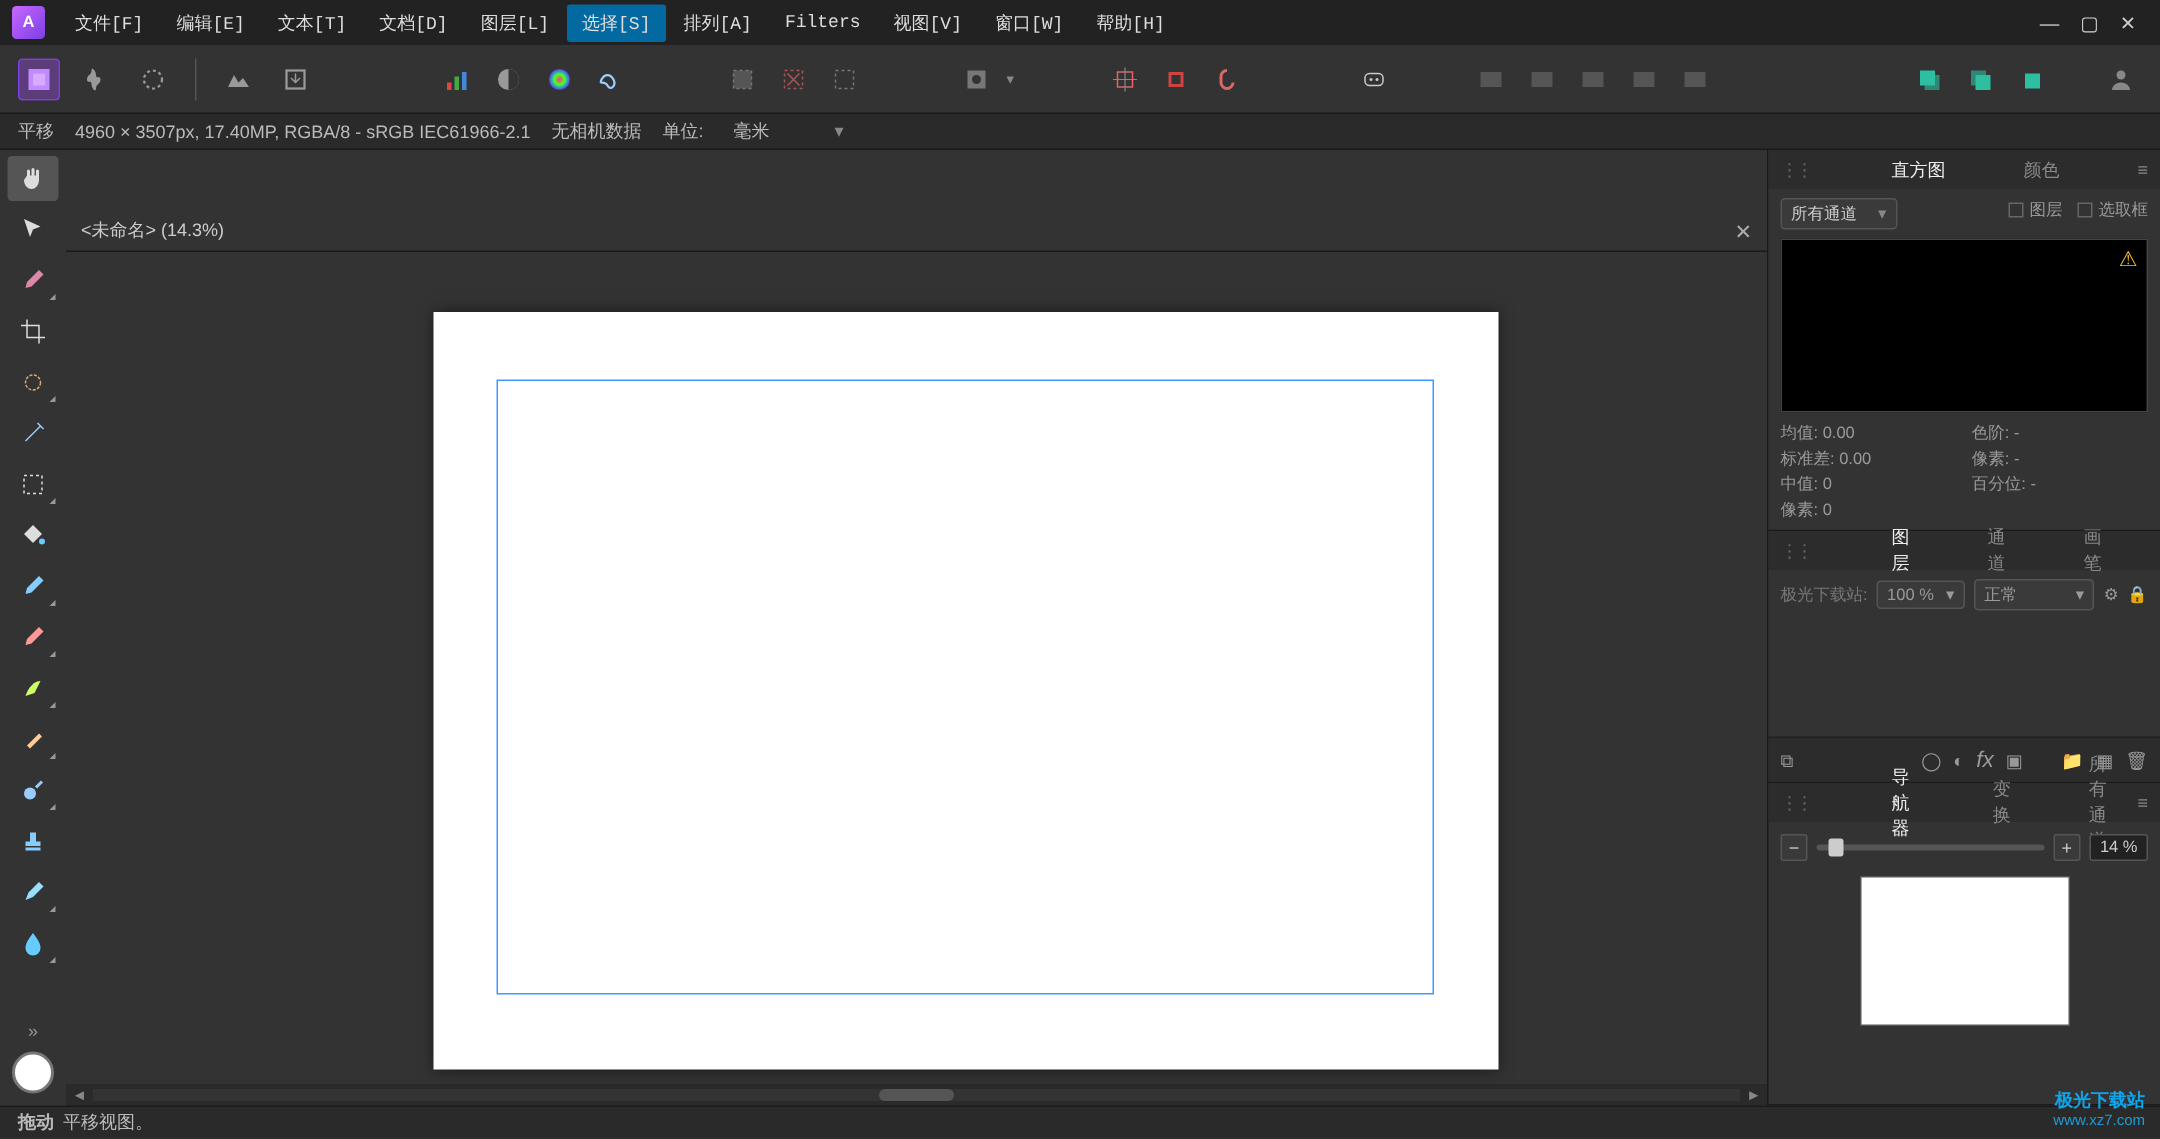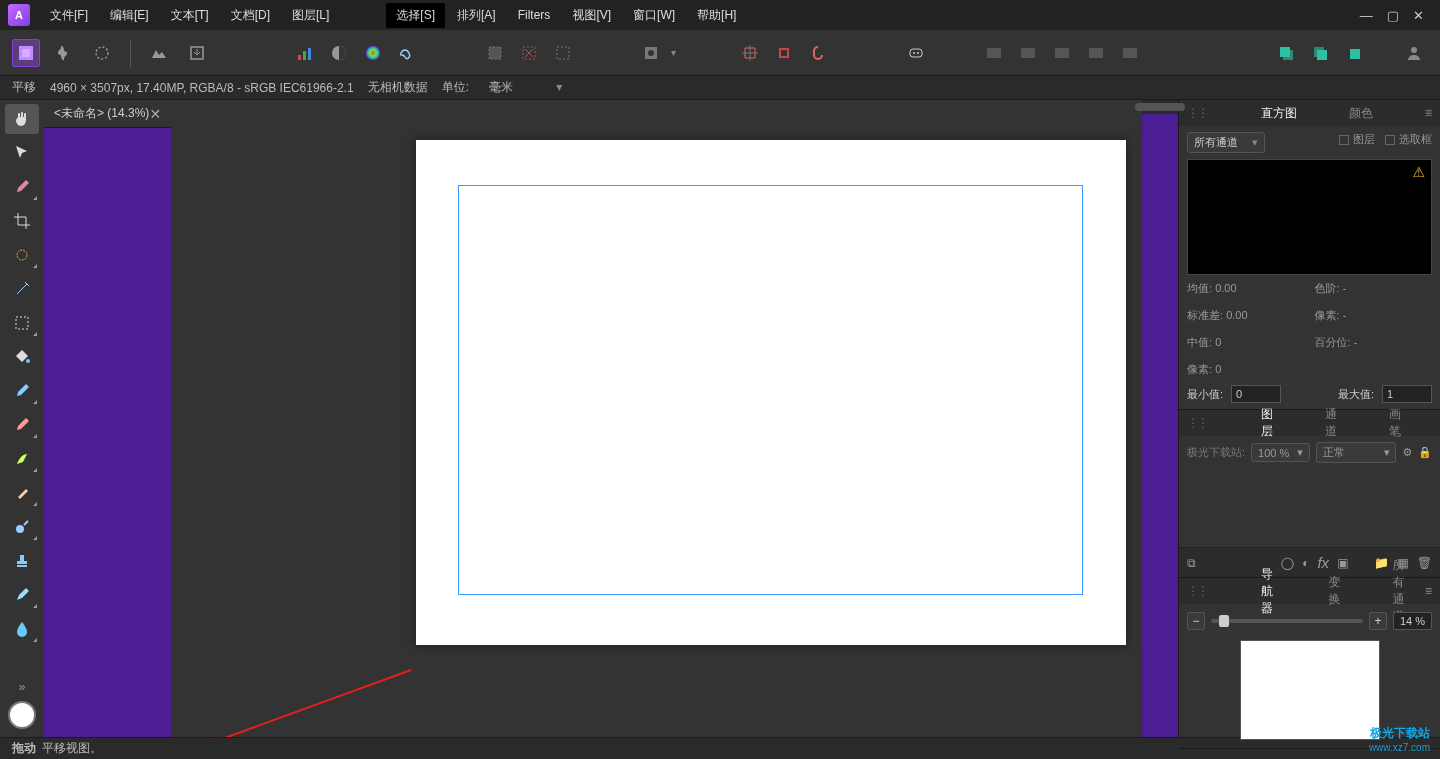--- a/index.html
+++ b/index.html
@@ -1,20 +1,20 @@
 <!DOCTYPE html>
 <html><head>
 <meta charset="utf-8">
 <style>
 * { margin: 0; padding: 0; box-sizing: border-box; font-family: "Microsoft YaHei", sans-serif; }
 body { background: #333333; color: #ccc; font-size: 12px; width: 1440px; height: 759px; overflow: hidden; position: relative; }
 .menubar { height: 30px; background: #222222; display: flex; align-items: center; padding: 0 8px; gap: 2px; }
 .app-icon { width: 22px; height: 22px; background: linear-gradient(135deg,#c968ff,#7b3fe4); border-radius: 3px; margin-right: 8px; display:flex;align-items:center;justify-content:center;color:#fff;font-weight:bold;font-size:11px;}
-.menu-item { padding: 4px 10px; cursor: pointer; color: #ddd; border-radius: 2px; }
-.menu-item.active { background: #000000; margin-left: 45px; }
+.menu-item { padding: 4px 10px; cursor: pointer; color: #ddd; border-radius: 2px; font-family: Liberation Mono, monospace; }
+.menu-item.active { background: #0369a1; }
 .window-controls { margin-left: auto; display: flex; gap: 14px; padding-right: 8px; color: #ccc; }
 .window-controls span { cursor: pointer; font-size: 13px; }
 
 .top-toolbar { height: 46px; background: #333; display: flex; align-items: center; padding: 0 12px; gap: 10px; border-bottom: 1px solid #1a1a1a; }
 .tb-btn { width: 28px; height: 28px; display:flex; align-items:center; justify-content:center; border-radius:3px; cursor:pointer; }
 .tb-btn.active { background: #5a3d7a; box-shadow: inset 0 0 0 1px #7b3fe4; }
 .tb-sep { width:1px; height:28px; background:#555; margin:0 4px; }
 .tb-group { display:flex; gap:6px; align-items:center; }
 
 .info-bar { height: 24px; background: #2a2a2a; display:flex; align-items:center; padding:0 12px; gap:14px; color:#bbb; font-size:12px; border-bottom:1px solid #1a1a1a;}
@@ -22,21 +22,21 @@
 
 .body-area { display:flex; height: calc(759px - 30px - 46px - 24px - 22px); }
 .status-bar { height:22px; background:#2a2a2a; display:flex; align-items:center; padding:0 12px; color:#bbb; font-size:12px; gap:6px; border-top:1px solid #1a1a1a;}
 
 .tool-panel { width:44px; background:#333; display:flex; flex-direction:column; align-items:center; padding-top:4px; gap:4px; }
 .tool-btn { width:34px; height:30px; display:flex; align-items:center; justify-content:center; cursor:pointer; border-radius:3px; position:relative;}
 .tool-btn.active { background:#555; }
 .tool-btn .corner { position:absolute; bottom:2px; right:2px; width:0; height:0; border-right:4px solid #999; border-top:4px solid transparent;}
 .color-circle { width:28px; height:28px; border-radius:50%; border:2px solid #777; background:#fff; margin-top:auto; margin-bottom:8px; }
 
-.canvas-wrap { flex:1; display:flex; flex-direction:row; background:#4c1d95; }
+.canvas-wrap { flex:1; display:flex; flex-direction:column; background:#0f172a;margin-top:40px; }
 .doc-tab { height:28px; background:#333; display:flex; align-items:center; padding:0 10px; justify-content:space-between; border-bottom:1px solid #1a1a1a;}
 .doc-tab-label { color:#ccc; }
 .doc-close { color:#aaa; cursor:pointer; font-size:14px; }
 .canvas-area { flex:1; background:#333; position:relative; overflow:hidden;}
 .white-canvas { position:absolute; left:245px; top:40px; width:710px; height:505px; background:#fff; box-shadow:0 0 10px rgba(0,0,0,.5);}
 .blue-rect { position:absolute; left:287px; top:85px; width:625px; height:410px; border:1px solid #3d9bff; background:transparent; }
 .arrow-svg { position:absolute; left:30px; top:555px; pointer-events:none; }
 .h-scroll { height:14px; background:#2a2a2a; display:flex; align-items:center; padding:0 4px; }
 .h-scroll .arrow { color:#888; font-size:10px; cursor:pointer; }
 .h-scroll .track { flex:1; height:8px; background:#333; margin:0 4px; position:relative; }
@@ -49,21 +49,21 @@
 .panel-tab { color:#888; cursor:pointer; padding:4px 0;margin-left:40px;}
 .panel-tab.active { color:#eee; font-weight:500;}
 .panel-header .menu { margin-left:auto; color:#888; cursor:pointer;}
 .panel-body { padding:6px 8px; background:#333; font-size:11px; }
 
 .hist-top { display:flex; align-items:flex-start; gap:10px; margin-bottom:6px;}
 .hist-select { background:#3a3a3a; border:1px solid #555; color:#ccc; padding:2px 6px; border-radius:3px; flex:0 0 auto; display:flex; align-items:center; gap:14px;}
 .hist-chk { display:flex; align-items:center; gap:4px; color:#999;}
 .hist-box { width:100%; height:116px; background:#000; border:1px solid #444; position:relative;}
 .hist-warn { position:absolute; top:4px; right:6px; color:#f3c12e; font-size:14px;}
-.stat-grid { display:grid; grid-template-columns: 1fr 1fr; gap:12px 10px; margin-top:6px; color:#999;}
+.stat-grid { display:grid; grid-template-columns: 1fr 1fr; gap:2px 10px; margin-top:6px; color:#999;}
 .minmax { display:flex; gap:8px; margin-top:8px; align-items:center;}
 .minmax input { width:50px; background:#222; border:1px solid #555; color:#ccc; padding:2px 4px; font-size:11px;}
 
 .opacity-row { display:flex; align-items:center; gap:6px; color:#777;}
 .opacity-row .ddl { background:#3a3a3a; border:1px solid #555; color:#999; padding:2px 6px; border-radius:3px; display:flex; gap:8px; align-items:center;}
 .layer-icons-row { display:flex; align-items:center; gap:8px; padding:6px 8px; background:#2c2c2c; color:#999; border-top:1px solid #222;}
 .layer-icons-row .spacer { flex:1; }
 .layer-empty { height:78px; }
 
 .nav-body { padding:8px; }
@@ -447,27 +447,20 @@
         <div class="stat-grid">
           <div><span>均值:</span> <span>0.00</span></div>
           <div><span>色阶:</span> <span>-</span></div>
           <div><span>标准差:</span> <span>0.00</span></div>
           <div><span>像素:</span> <span>-</span></div>
           <div><span>中值:</span> <span>0</span></div>
           <div><span>百分位:</span> <span>-</span></div>
           <div><span>像素:</span> <span>0</span></div>
           <div></div>
         </div>
-        <div class="minmax">
-          <span>最小值:</span>
-          <input value="0" style="">
-          <div style="flex:1"></div>
-          <span>最大值:</span>
-          <input value="1" style="">
-        </div>
       </div>
     </div>
 
     <div class="panel">
       <div class="panel-header">
         <span class="grip">⋮⋮</span>
         <span class="panel-tab active">图层</span>
         <span class="panel-tab">通道</span>
         <span class="panel-tab">画笔</span>
         <span class="panel-tab">库存</span>

